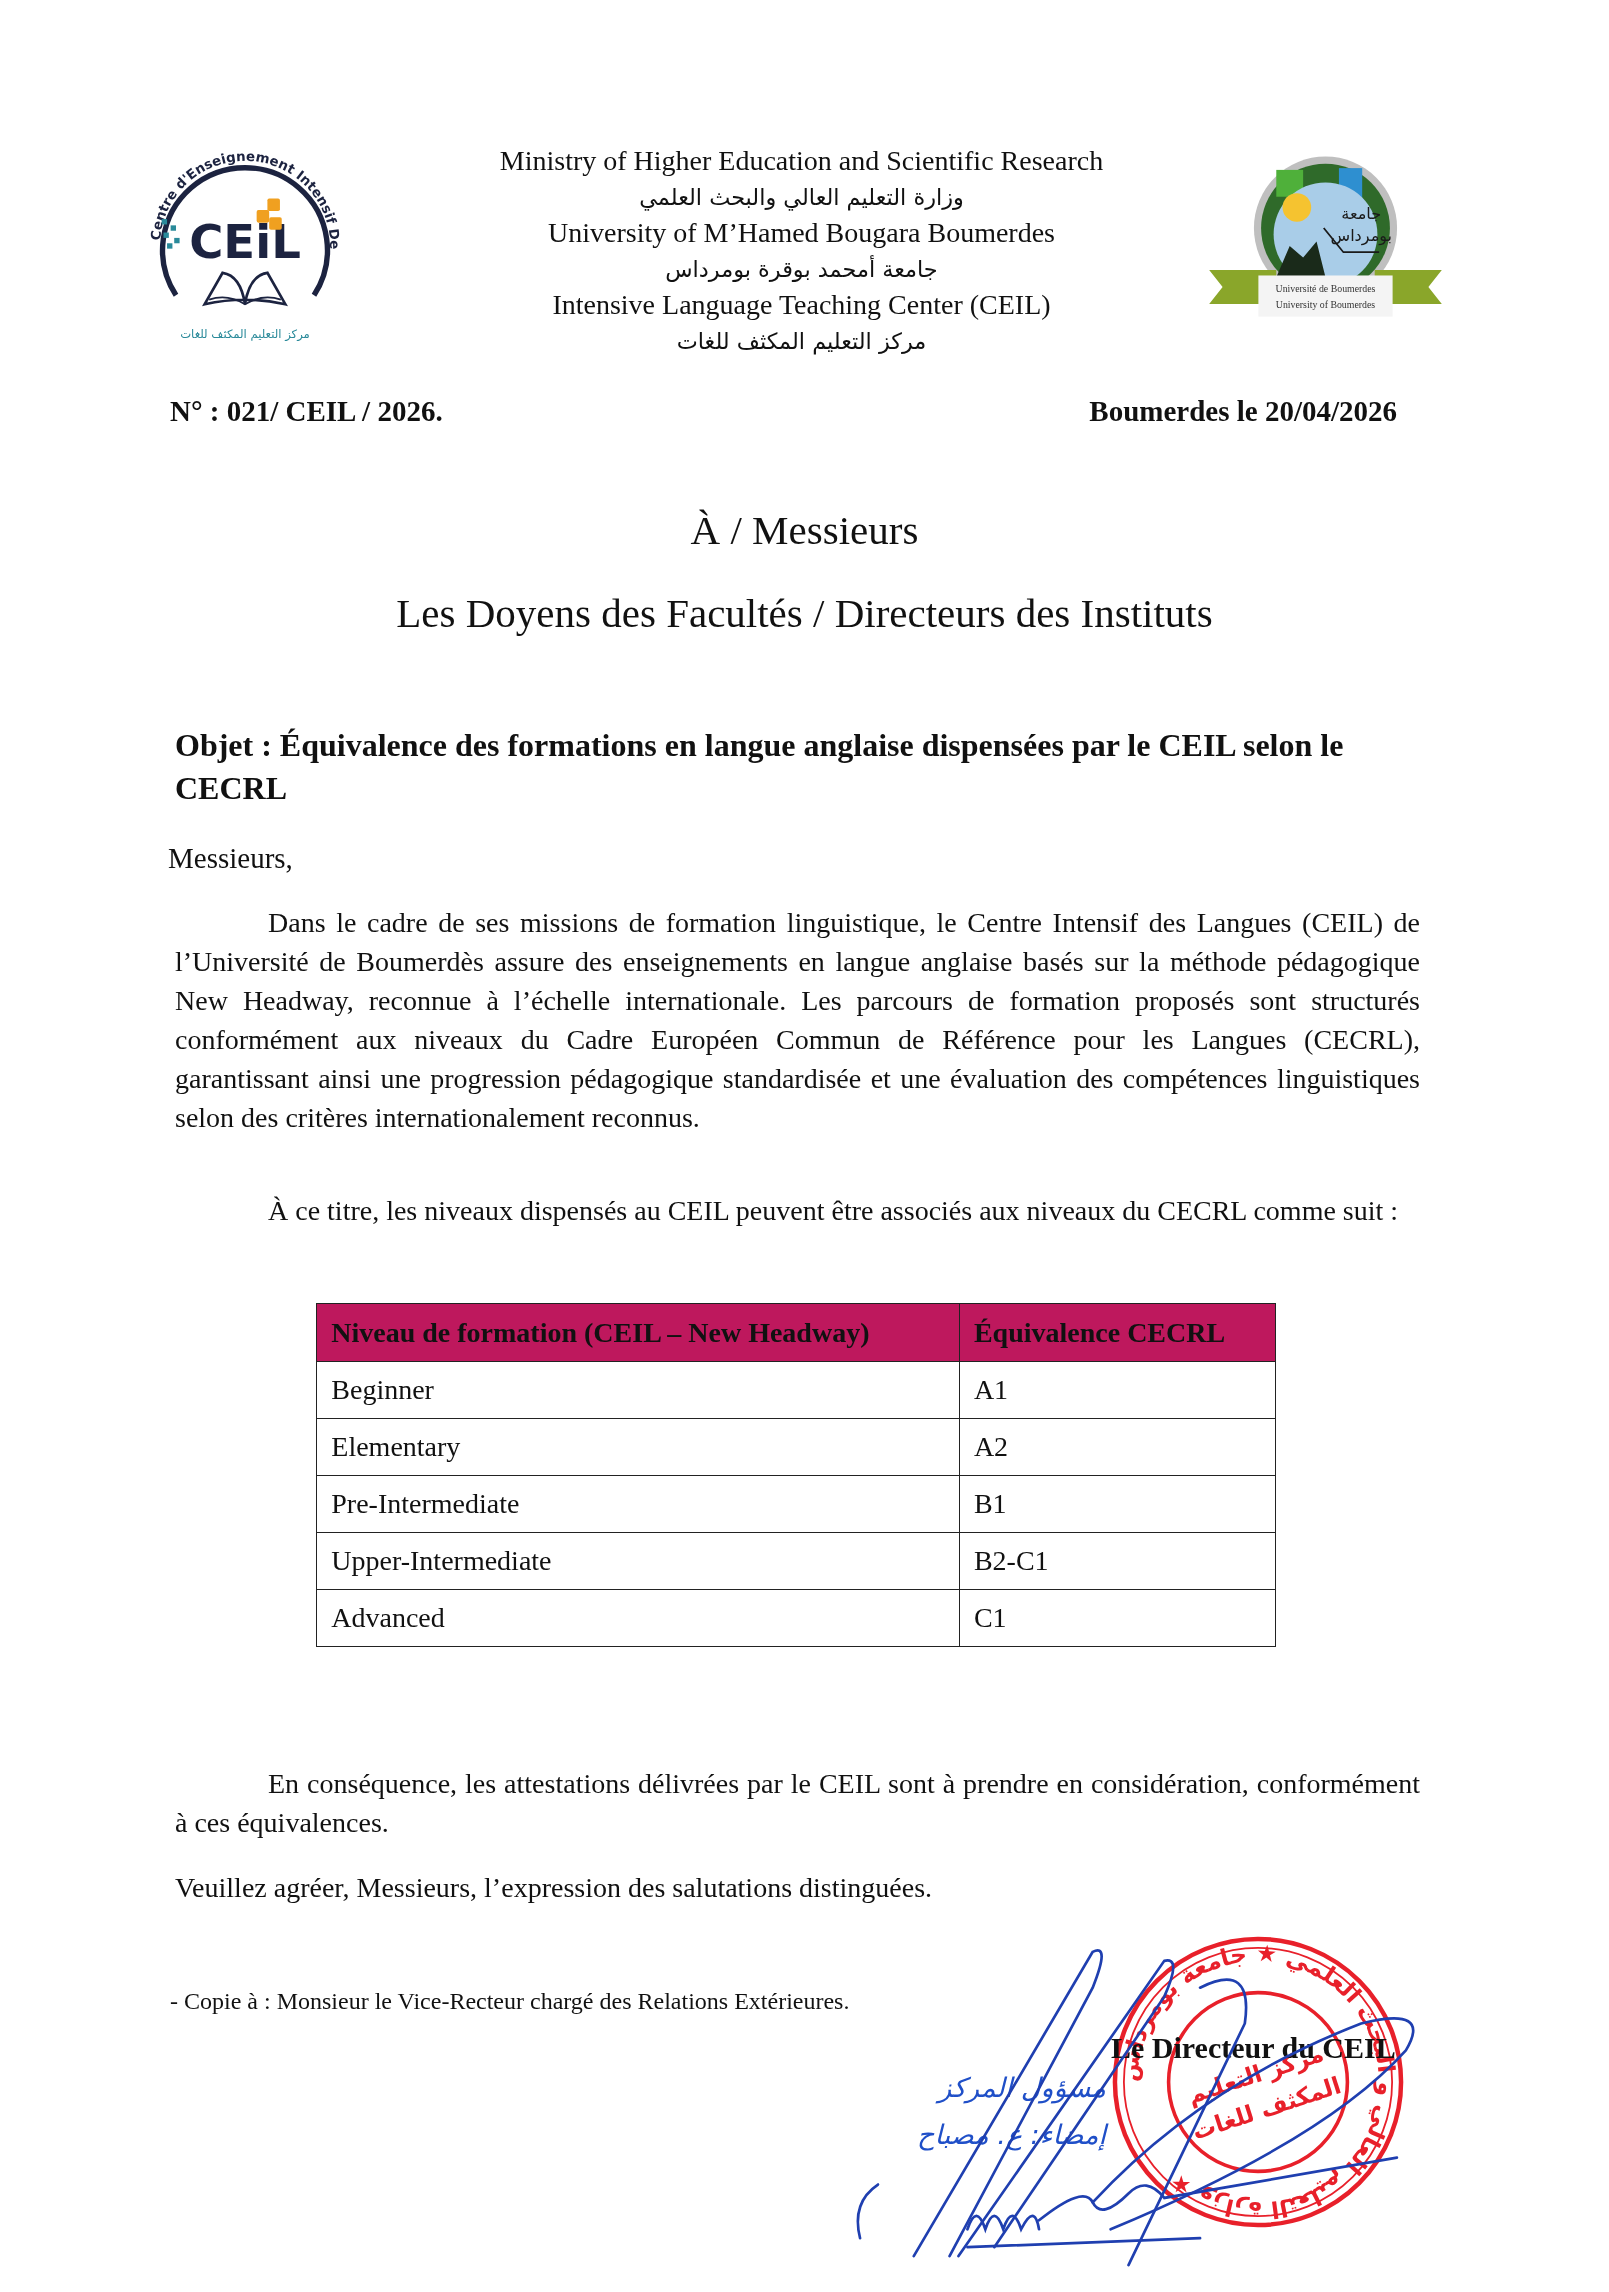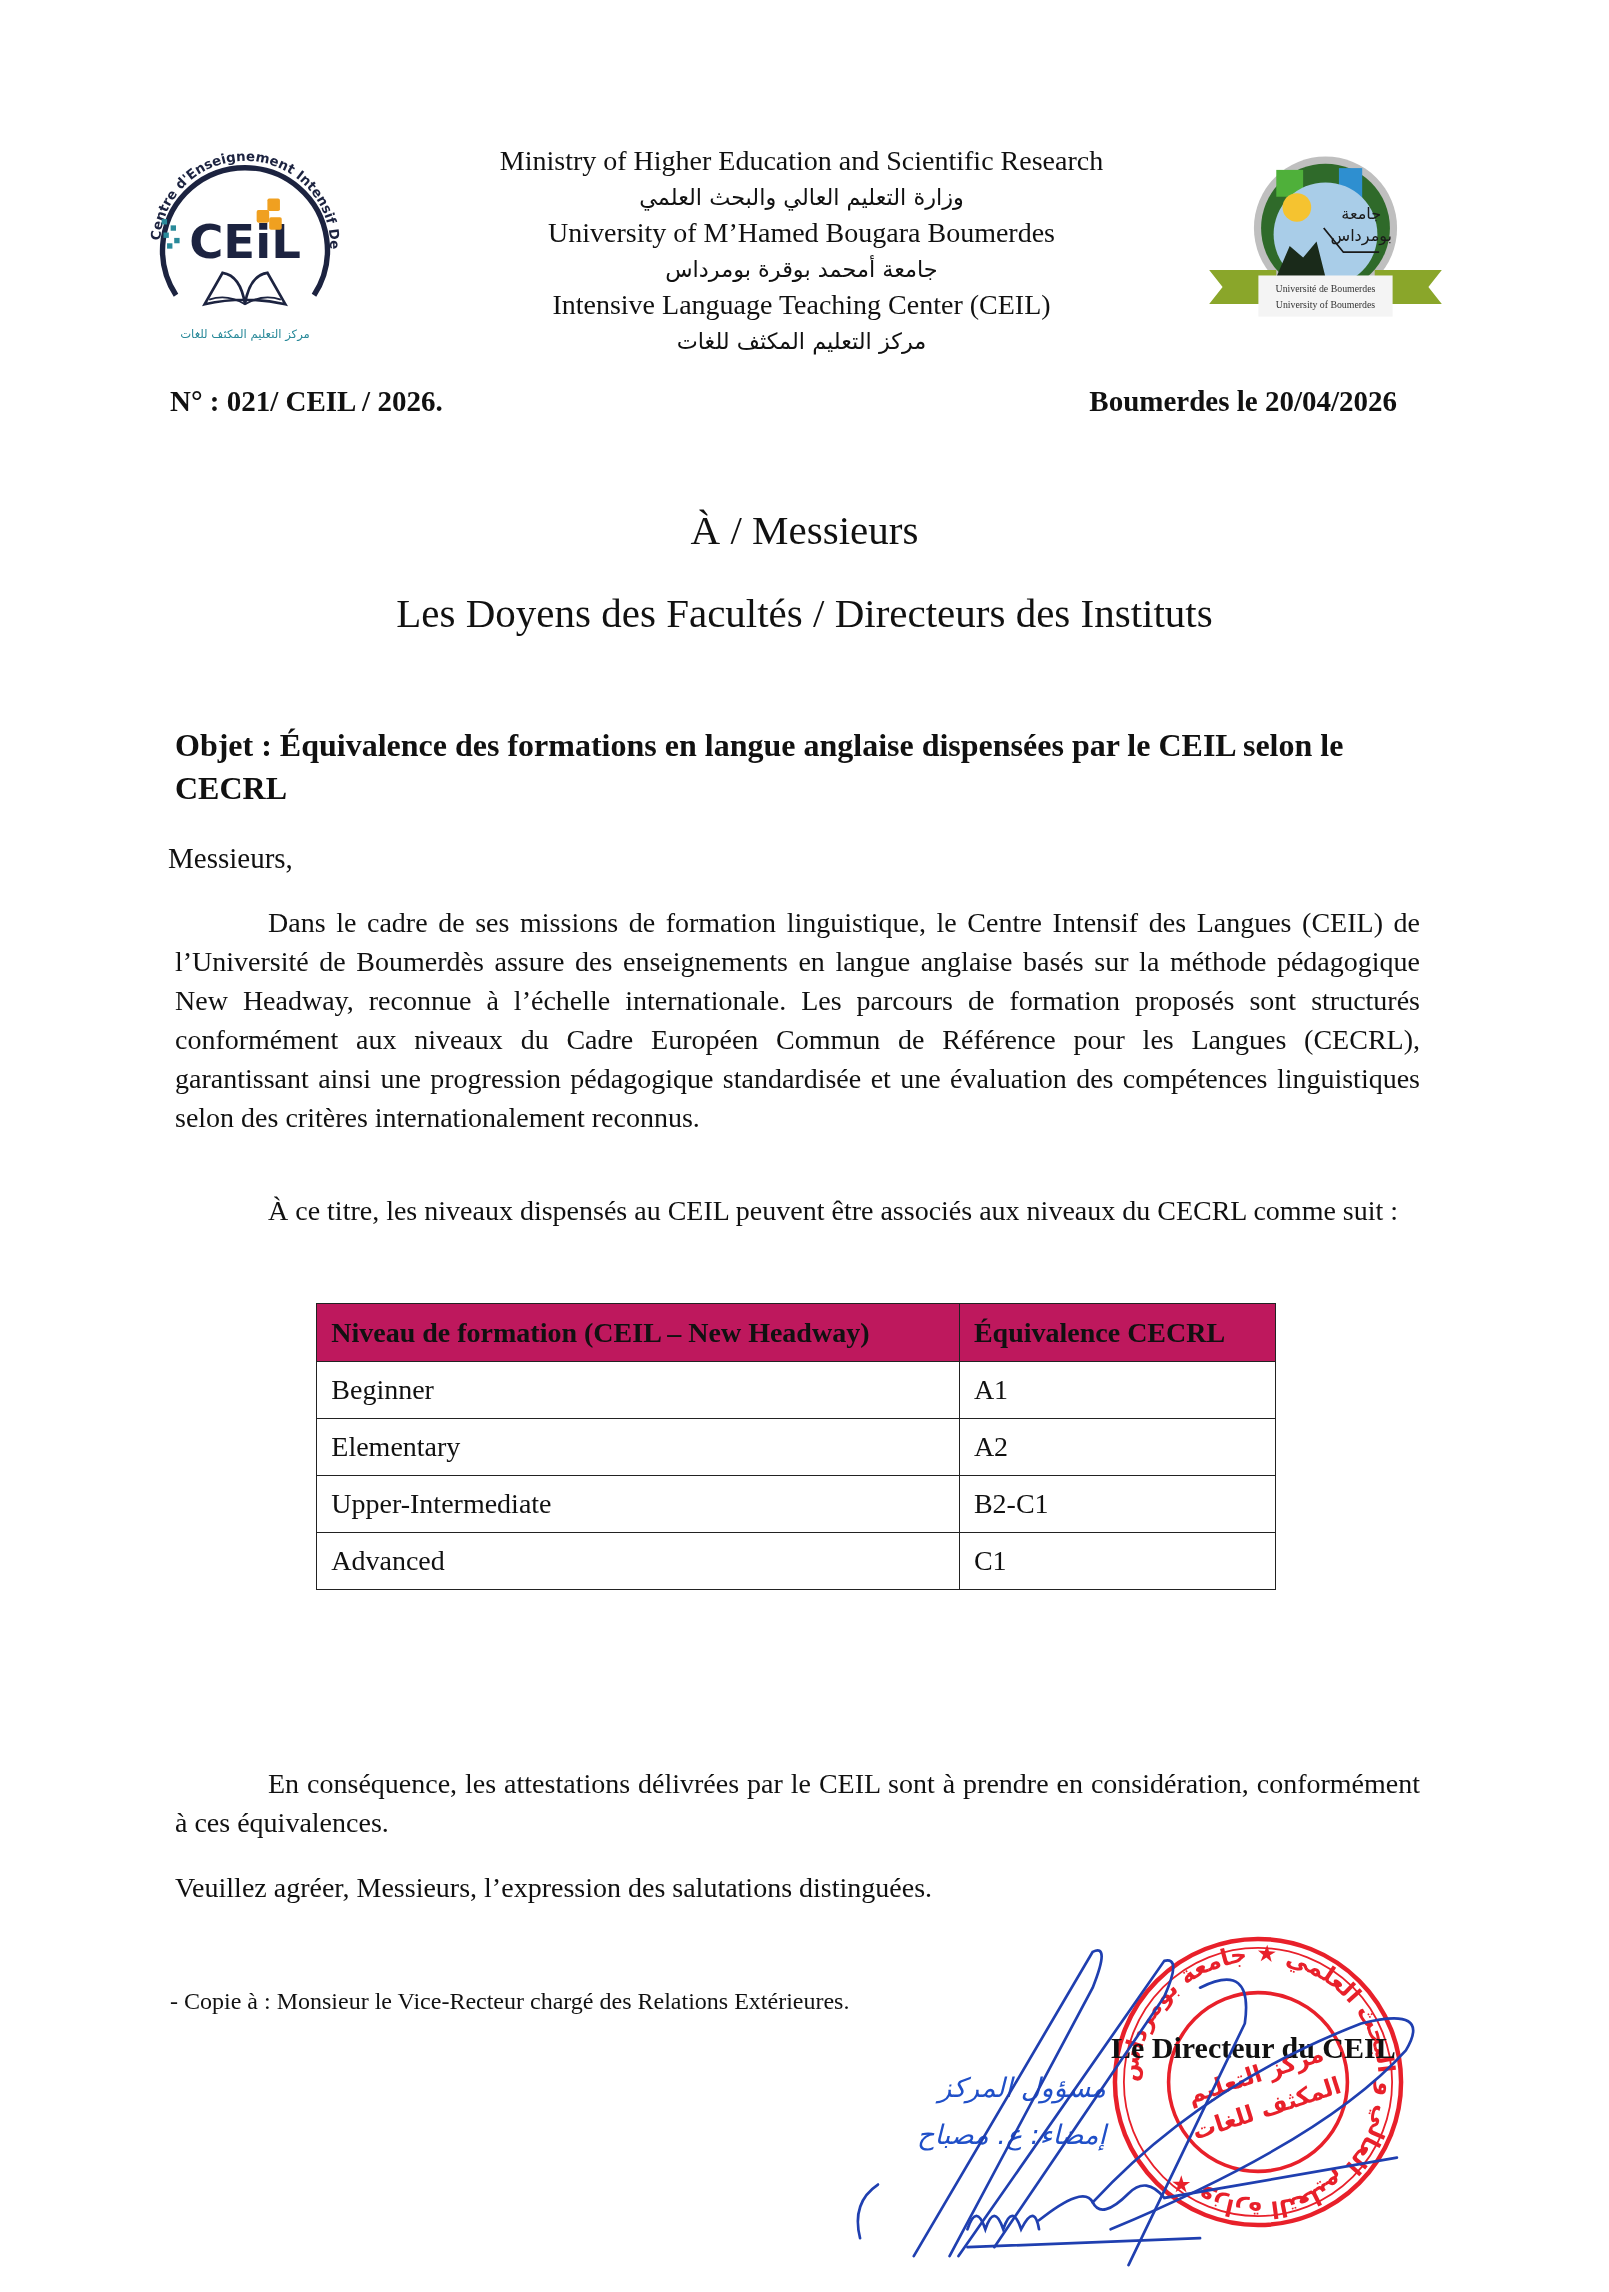--- a/index.html
+++ b/index.html
@@ -11,21 +11,21 @@
 
   
   .ceil-logo { left: 124px; top: 125px; width: 242px; height: 224px; }
   .uni-logo { left: 1191px; top: 152px; width: 269px; height: 170px; }
   .letterhead {
     left: 421px; top: 143px; width: 761px; text-align: center;
     font-weight: normal; font-size: 28px; line-height: 36px;
   }
   .letterhead .ar { font-family: "DejaVu Sans", sans-serif; font-size: 22.4px; direction: rtl; }
 
-  .ref-row { left: 170px; top: 385px; width: 1227px; height: 45px; font-weight: bold; font-size: 29px; }
+  .ref-row { left: 170px; top: 395px; width: 1227px; height: 45px; font-weight: bold; font-size: 29px; }
   .ref-left { position: absolute; left: 0; top: 0; }
   .ref-right { position: absolute; right: 0; top: 0; }
 
   .addressee {
     left: 0; width: 1609px; text-align: center; font-weight: normal; font-size: 41px;
   }
   .addr1 { top: 506px; }
   .addr2 { top: 589px; }
 
   .subject {
@@ -159,20 +159,24 @@
   <tbody>
     <tr>
       <td>Beginner</td>
       <td>A1</td>
     </tr>
     <tr>
       <td>Elementary</td>
       <td>A2</td>
     </tr>
     <tr>
+      <td>Pre-Intermediate</td>
+      <td>B1</td>
+    </tr>
+    <tr>
       <td>Upper-Intermediate</td>
       <td>B2-C1</td>
     </tr>
     <tr>
       <td>Advanced</td>
       <td>C1</td>
     </tr>
   </tbody>
 </table>
 

